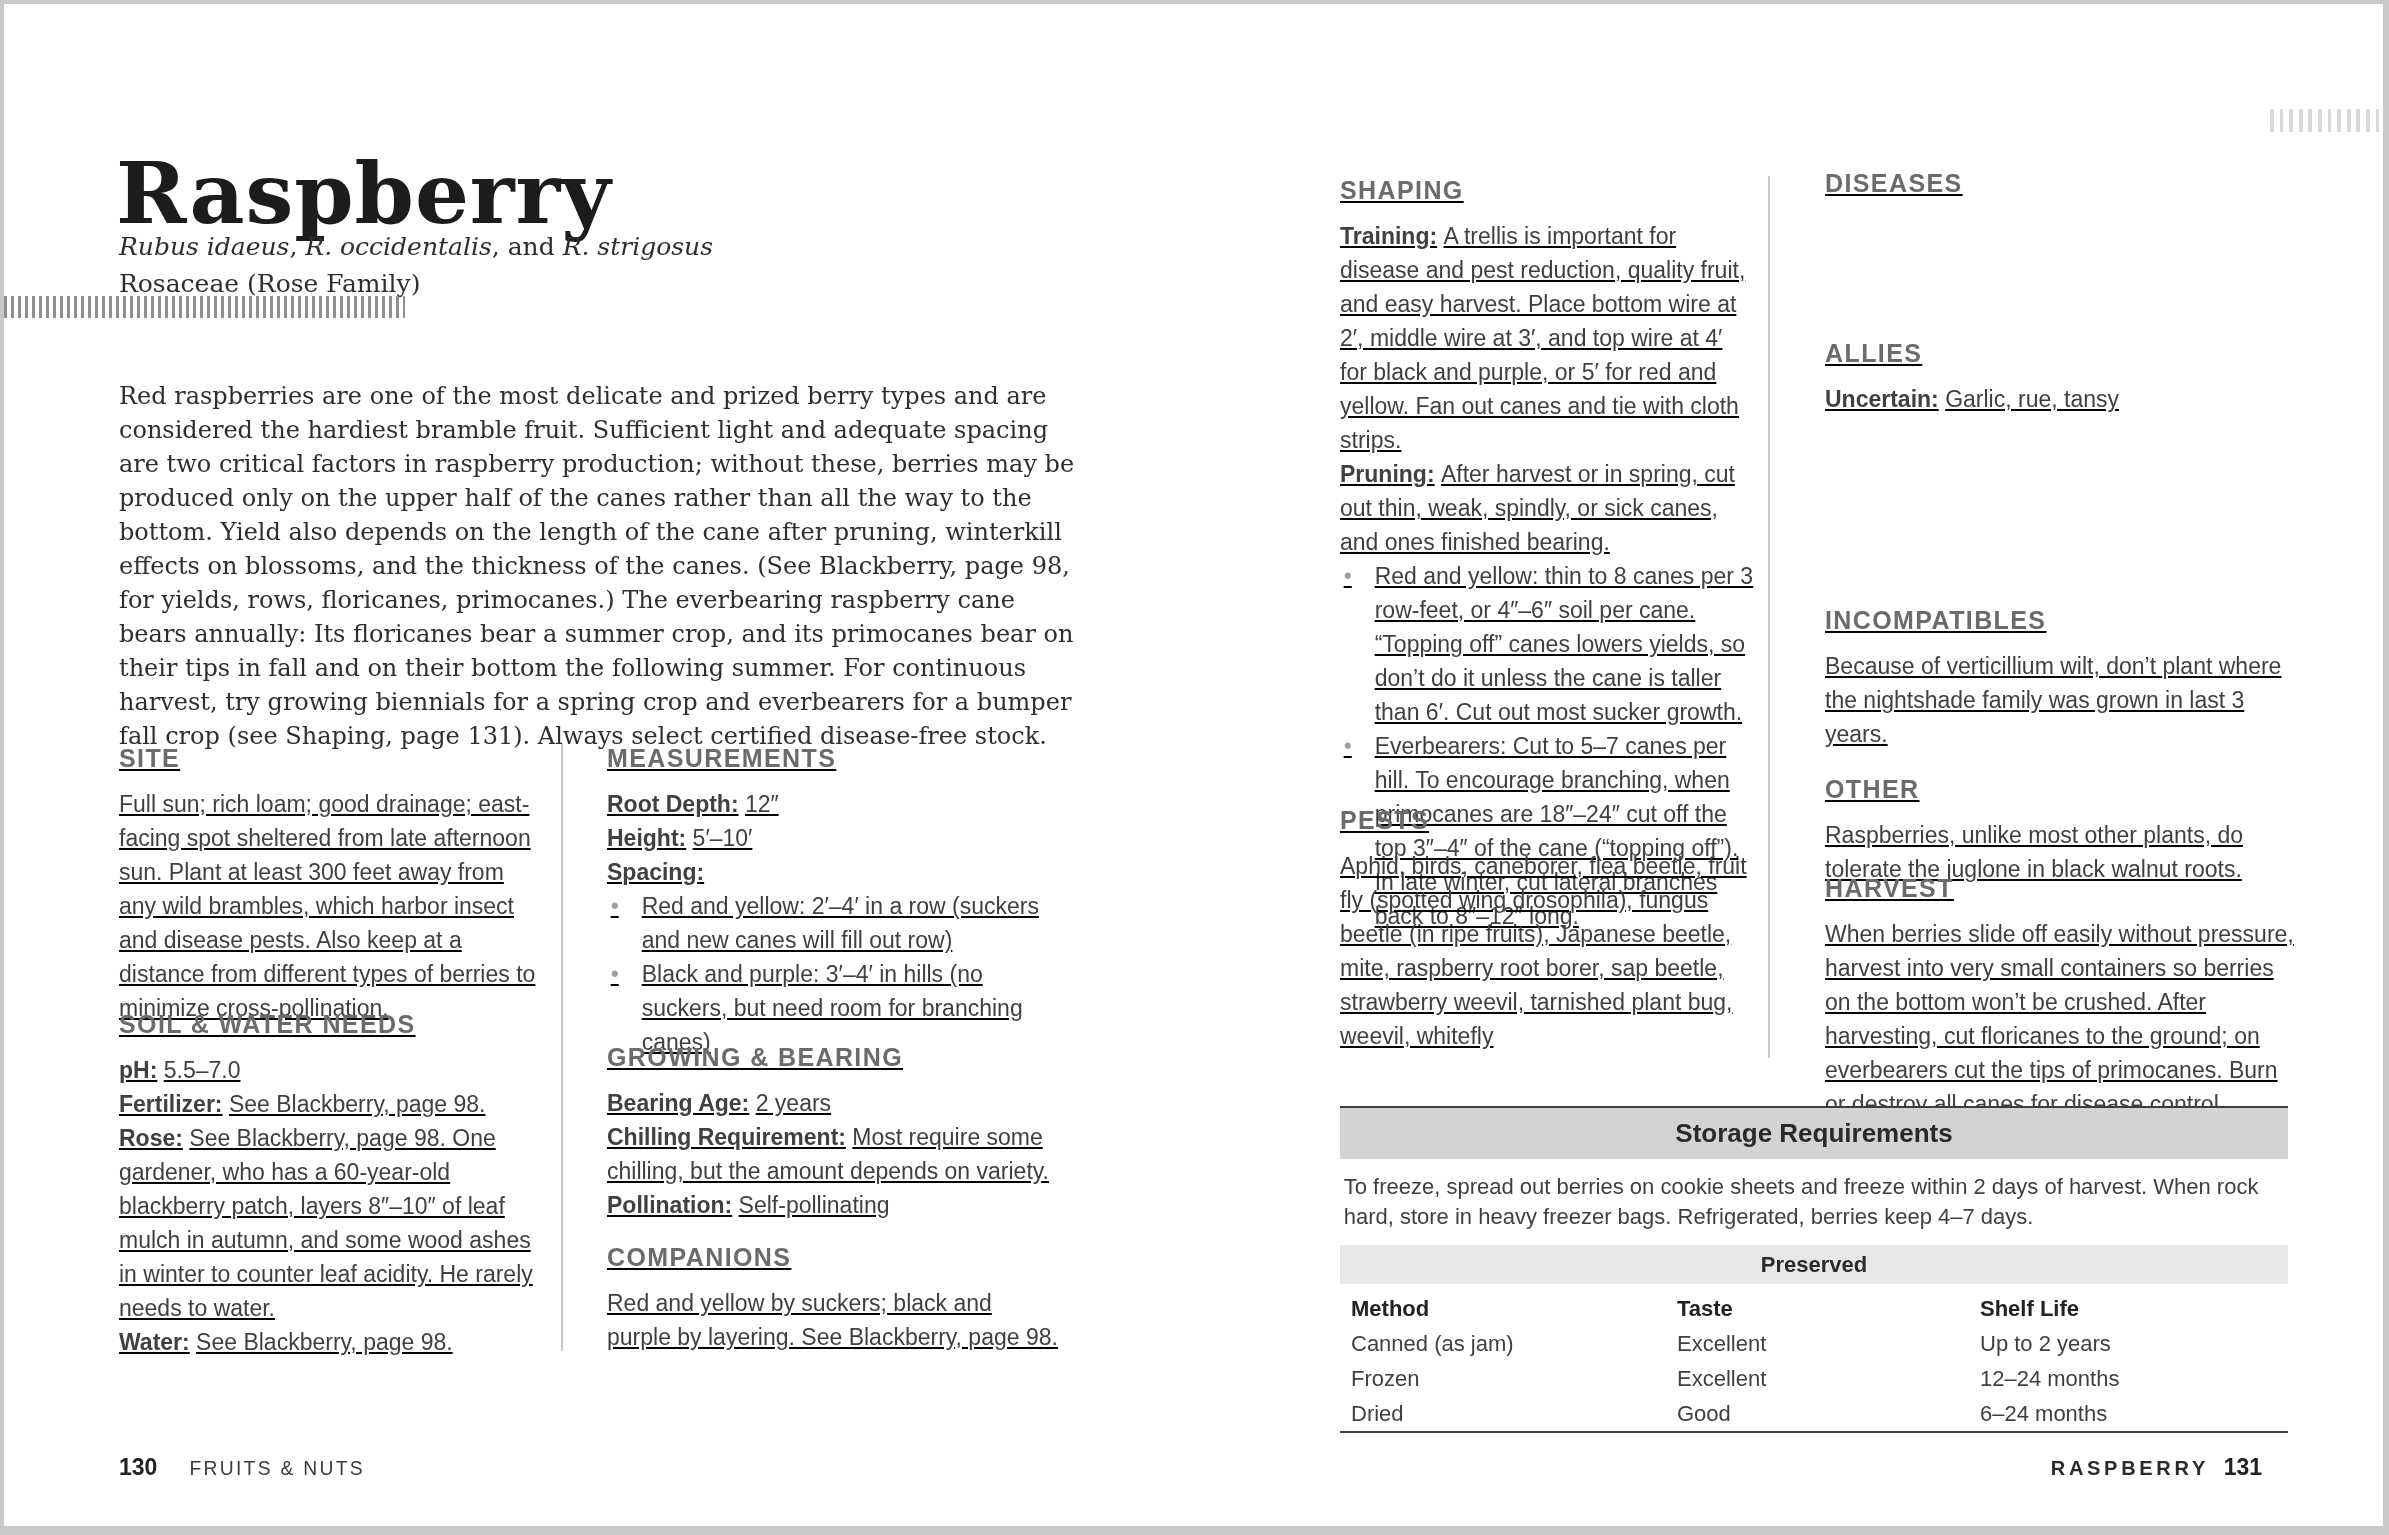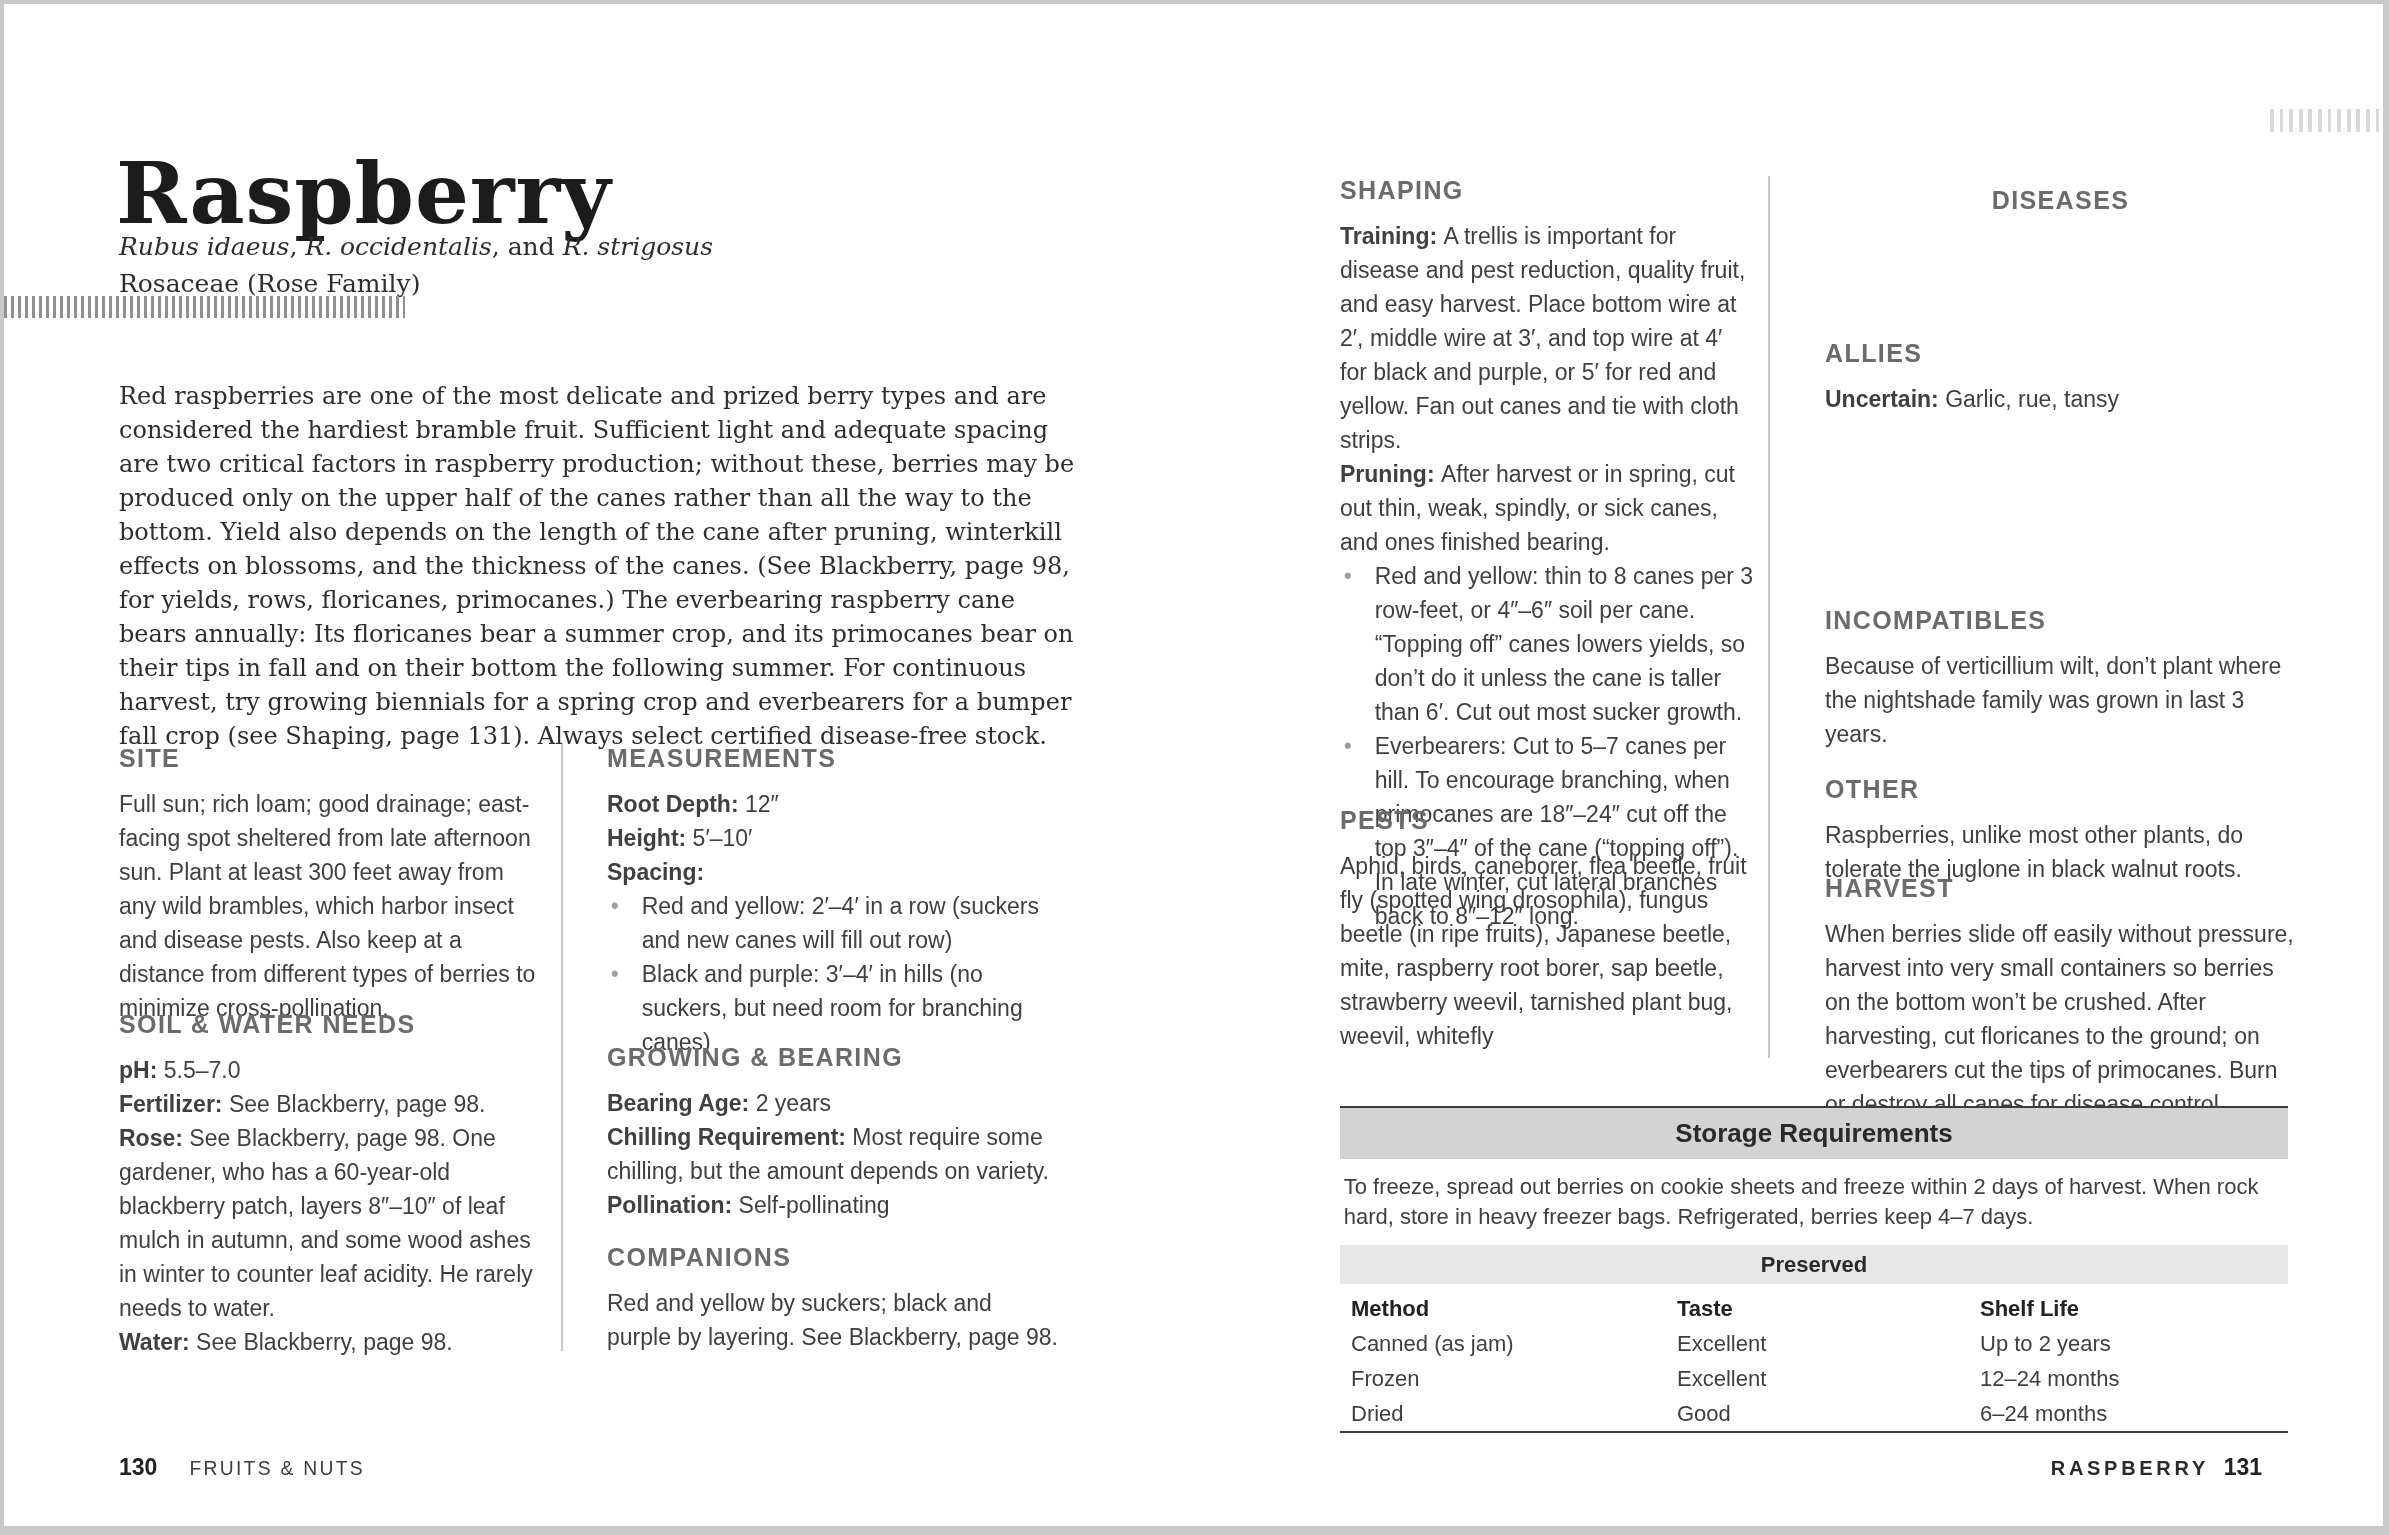--- a/index.html
+++ b/index.html
@@ -18,21 +18,21 @@
             line-height:1.3; color:#2e2e2e; }
 
   .ticks-left { left:3.7px; top:296px; width:401px; height:22px;
     background:repeating-linear-gradient(90deg,#8f8f8f 0 3.2px,transparent 3.2px 7px); }
   .ticks-right { left:2270px; top:109px; width:115px; height:23px;
     background:repeating-linear-gradient(90deg,#d9d9d9 0 3.7px,transparent 3.7px 9.6px); }
 
   .intro { left:119px; top:379px; width:963px; font-family:"DejaVu Serif",serif;
            font-size:24px; line-height:34px; color:#2e2e2e; margin:0; }
 
-  .sec { position:absolute; }
+  .sec { position:absolute;text-decoration:underline; }
   .sec h2 { margin:0 0 13px 0; font-size:25px; line-height:31px; font-weight:700;
             letter-spacing:1.4px; color:#6b6b6b; }
   .body, .kv { margin:0; font-size:23px; line-height:34px; color:#3f3f3f; }
   .kv strong, .body strong { color:#404040; font-weight:700; margin-right:6.4px; }
   .bullet { display:flex; font-size:23px; line-height:34px; color:#3f3f3f; }
   .bullet .dot { flex:0 0 31px; padding-left:3.7px; color:#9e9e9e; }
 
   .vrule { width:1.8px; background:#c9c9c9; }
 
   .storage { left:1340px; top:1106px; width:948px;
@@ -127,21 +127,21 @@
         <span class="dot">•</span>
         <span>Everbearers: Cut to 5–7 canes per hill. To encourage branching, when primocanes are 18″–24″ cut off the top 3″–4″ of the cane (“topping off”). In late winter, cut lateral branches back to 8″–12″ long.</span>
       </div>
   </section>
 
   <section class="sec" style="left:1340px; top:805px; width:423px;">
     <h2>PESTS</h2>
     <p class="body">Aphid, birds, caneborer, flea beetle, fruit fly (spotted wing drosophila), fungus beetle (in ripe fruits), Japanese beetle, mite, raspberry root borer, sap beetle, strawberry weevil, tarnished plant bug, weevil, whitefly</p>
   </section>
 
-  <section class="sec" style="left:1825px; top:185px; width:471px;text-align:center;">
+  <section class="sec" style="left:1825px; top:168px; width:471px;">
     <h2>DISEASES</h2>
   </section>
 
   <section class="sec" style="left:1825px; top:338px; width:471px;">
     <h2>ALLIES</h2>
     <p class="kv"><strong>Uncertain:</strong><span>Garlic, rue, tansy</span></p>
   </section>
 
 
   <section class="sec" style="left:1825px; top:605px; width:471px;">

